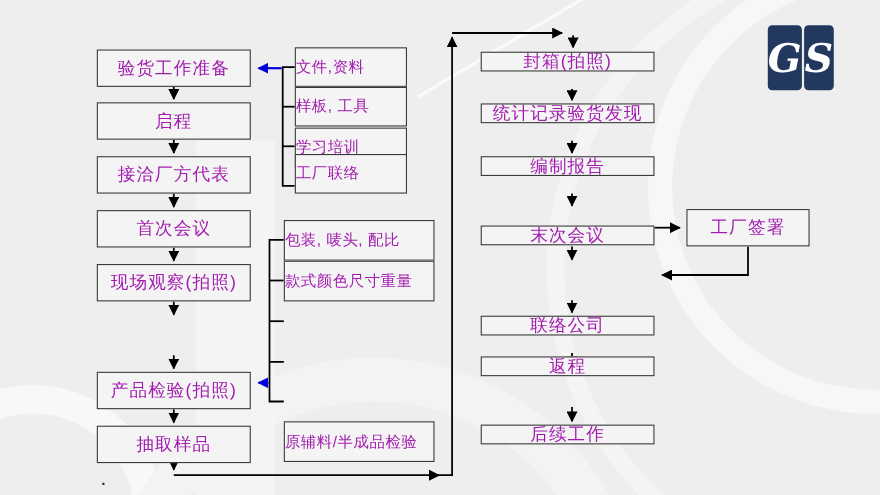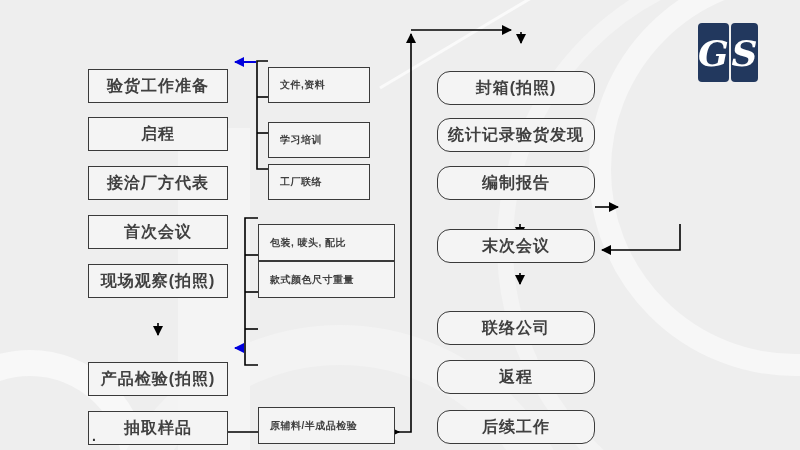--- a/index.html
+++ b/index.html
@@ -11,28 +11,27 @@
     font-family:"Liberation Sans","DejaVu Sans",sans-serif;
   }
   
   .wm{position:absolute;pointer-events:none;}
   .band{left:178px;top:128px;width:72px;height:322px;background:#f4f4f4;opacity:.9;}
   
   .box{
     position:absolute;box-sizing:border-box;
     background:#f4f4f4;border:1.6px solid #3a3a3a;
     display:flex;align-items:center;
-    font-weight:bold;color:#404040;
+    font-weight:normal;color:#a21caf;
     white-space:nowrap;
-    margin-top:24px;
   }
   .center{justify-content:center;font-size:16px;letter-spacing:1px;}
-  .lefty{padding-left:11px;font-size:10px;letter-spacing:.5px;}
+  .lefty{font-size:14px;letter-spacing:.5px;}
   .lc{left:88px;width:140px;height:34px;}
-  .rc{left:437px;width:158px;height:34px;border-radius:13px;}
+  .rc{left:437px;width:158px;height:18px;}
   .mt{left:268px;width:102px;height:36px;}
   .mb{left:258px;width:137px;height:37px;}
   
   svg.layer{position:absolute;left:0;top:0;}
   
   .logo{position:absolute;left:698px;top:23px;width:60px;height:59px;display:flex;gap:2px;}
   .logo .panel{
     flex:1;background:#22385e;border-radius:4px;
     display:flex;align-items:center;justify-content:center;
     color:#fff;font-family:"DejaVu Serif","Liberation Serif",serif;
@@ -118,35 +117,37 @@
 
   <div class="box lc center" style="top:45px">验货工作准备</div>
   <div class="box lc center" style="top:93px">启程</div>
   <div class="box lc center" style="top:142px">接洽厂方代表</div>
   <div class="box lc center" style="top:191px">首次会议</div>
   <div class="box lc center" style="top:240px">现场观察(拍照)</div>
   <div class="box lc center" style="top:338px">产品检验(拍照)</div>
   <div class="box lc center" style="top:387px">抽取样品</div>
 
   <div class="box mt lefty" style="top:43px">文件,资料</div>
-  <div class="box mt lefty" style="top:98px">学习培训</div>
+  <div class="box mt lefty" style="top:79px">样板, 工具</div>
+  <div class="box mt lefty" style="top:116px">学习培训</div>
   <div class="box mt lefty" style="top:140px">工厂联络</div>
 
   <div class="box mb lefty" style="top:200px">包装, 唛头, 配比</div>
   <div class="box mb lefty" style="top:237px">款式颜色尺寸重量</div>
   <div class="box mb lefty" style="top:383px">原辅料/半成品检验</div>
 
   <div class="box rc center" style="top:47px">封箱(拍照)</div>
   <div class="box rc center" style="top:94px">统计记录验货发现</div>
   <div class="box rc center" style="top:142px">编制报告</div>
   <div class="box rc center" style="top:205px">末次会议</div>
   <div class="box rc center" style="top:287px">联络公司</div>
-  <div class="box rc center" style="top:336px">返程</div>
+  <div class="box rc center" style="top:324px">返程</div>
   <div class="box rc center" style="top:386px">后续工作</div>
 
+  <div class="box center" style="left:624px;top:190px;width:112px;height:34px">工厂签署</div>
 
   <div class="logo">
     <div class="panel">G</div>
     <div class="panel">S</div>
   </div>
 
   <div class="dot">.</div>
 
 </div>
 

